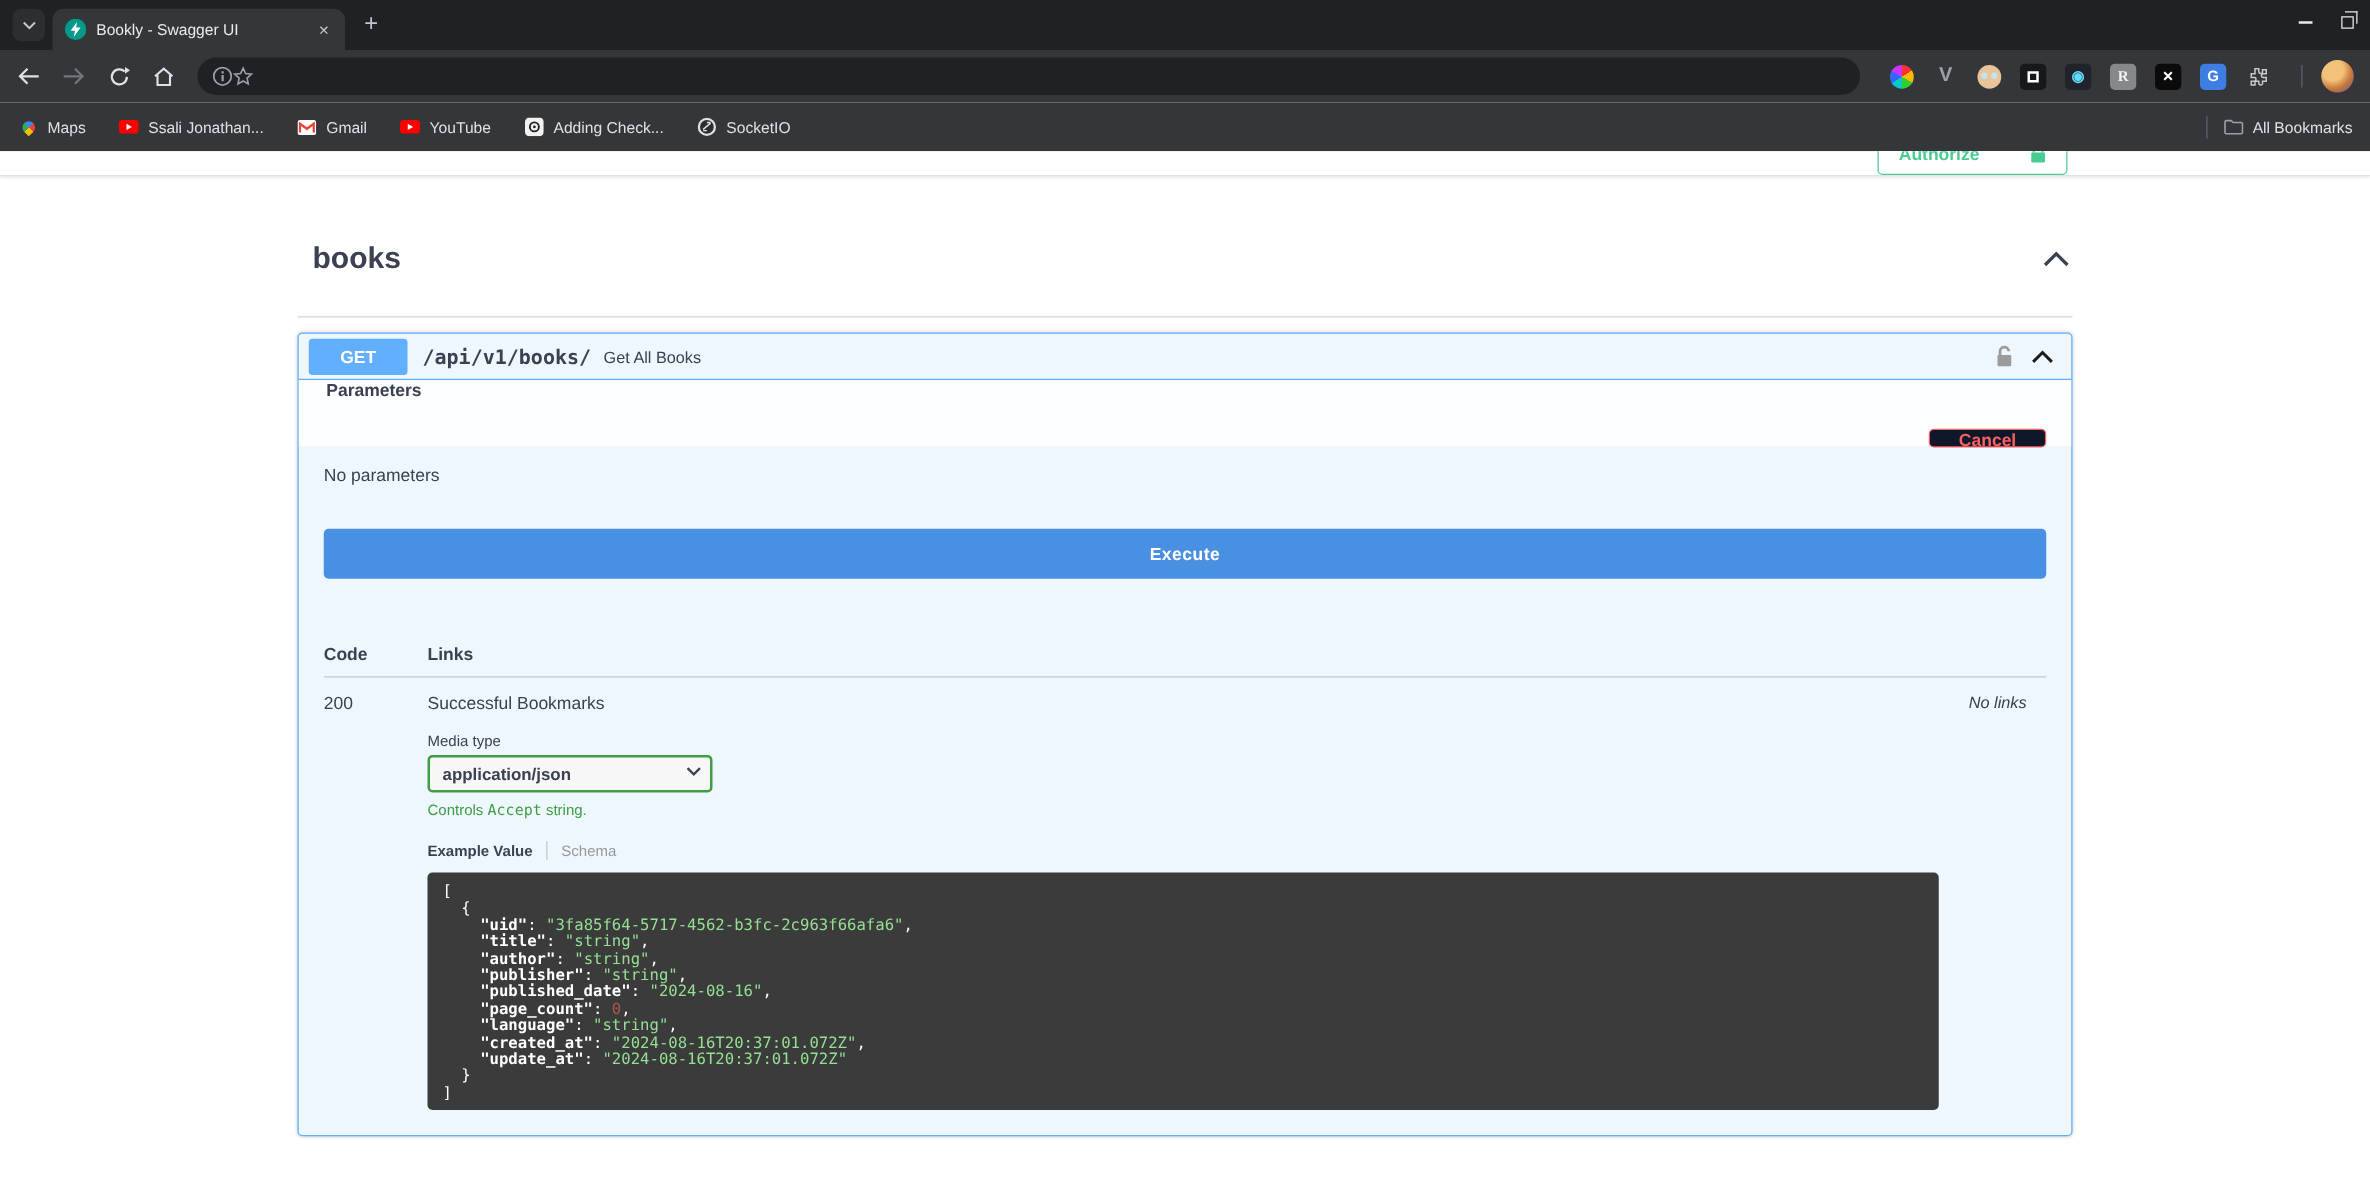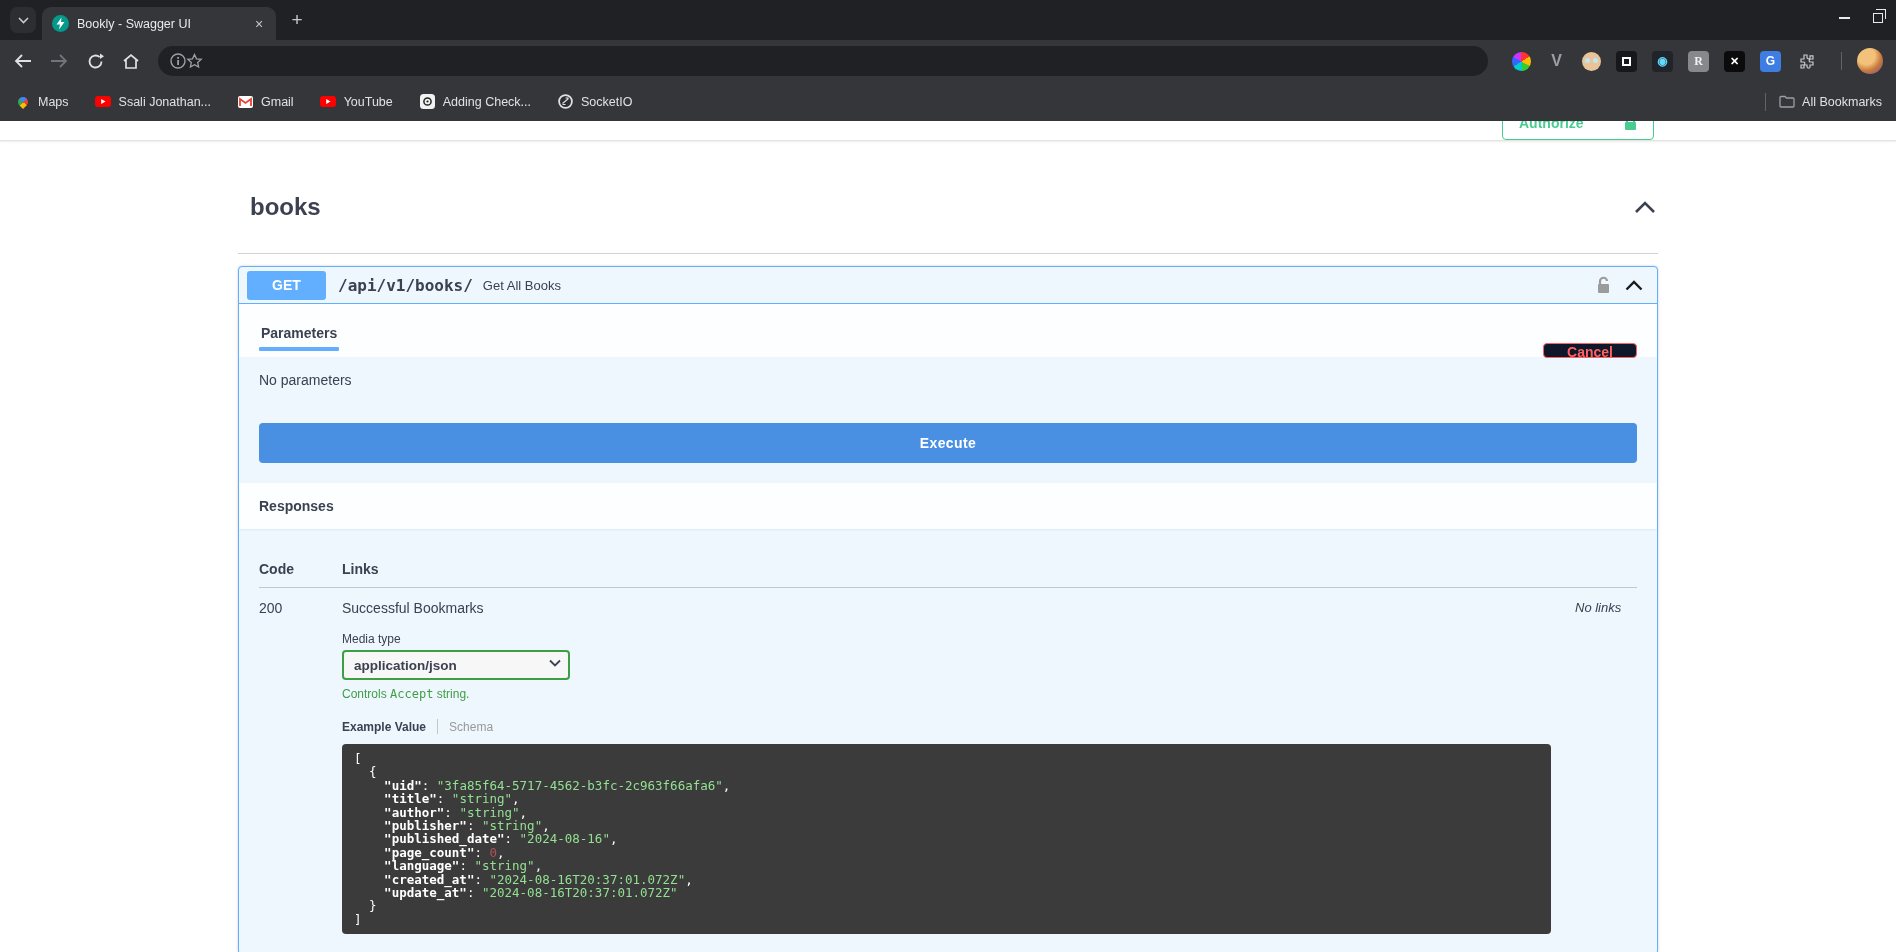--- a/index.html
+++ b/index.html
@@ -77,21 +77,21 @@
     border-bottom:1px solid #61affe; }
   .method-badge { width:79px; height:29px; background:#61affe; border-radius:3px; color:#fff;
     font-weight:bold; font-size:14px; display:flex; align-items:center; justify-content:center; }
   .op-path { font-family:"DejaVu Sans Mono", monospace; font-weight:bold; font-size:16px;
     color:#3b4151; margin:0 10px 0 12px; }
   .op-sum-text { font-size:13px; color:#3b4151; }
   .op-right { margin-left:auto; display:flex; align-items:center; gap:14px; padding-right:6px; }
 
   .tab-header { background:rgba(255,255,255,.85); height:53px; display:flex; align-items:center;
     padding:0 20px; position:relative; }
-  .param-tab { height:100%; display:flex; flex-direction:column; justify-content:flex-end; padding-bottom:6px;text-align:right; }
+  .param-tab { height:100%; display:flex; flex-direction:row; justify-content:flex-end; padding-bottom:6px;text-align:right; }
   .param-tab-label { font-size:14px; font-weight:bold; color:#3b4151; padding:0 2px 6px 2px; }
   .param-tab-bar { height:4px; background:#61affe; border-radius:1px; }
   .cancel-btn { position:absolute; right:20px; top:11px; height:15px; padding:0 23px; background:#0f172a;
     border:1px solid #ff6060; border-radius:4px; color:#ff6060; font-weight:bold; font-size:14px;margin-top:28px; }
 
   .params-area { padding:15px 20px 18px 20px; font-size:14px; color:#3b4151; }
   .execute-wrap { padding:17px 20px 20px 20px; }
   .execute-btn { width:100%; height:40px; background:#4990e2; border:none; border-radius:4px;
     color:#fff; font-weight:bold; font-size:14px; letter-spacing:.4px; }
 
@@ -327,23 +327,20 @@
       </div>
 
       <div class="params-area">
         <span>No parameters</span>
       </div>
 
       <div class="execute-wrap">
         <button class="execute-btn">Execute</button>
       </div>
 
-      <div class="responses-header">
-        <span>Responses</span>
-      </div>
 
       <div class="responses-inner">
         <div class="resp-table resp-hdr">
           <div class="h-code">Code</div>
           <div class="h-links">Links</div>
         </div>
 
         <div class="resp-table resp-row">
           <div class="r-code">200</div>
           <div>

